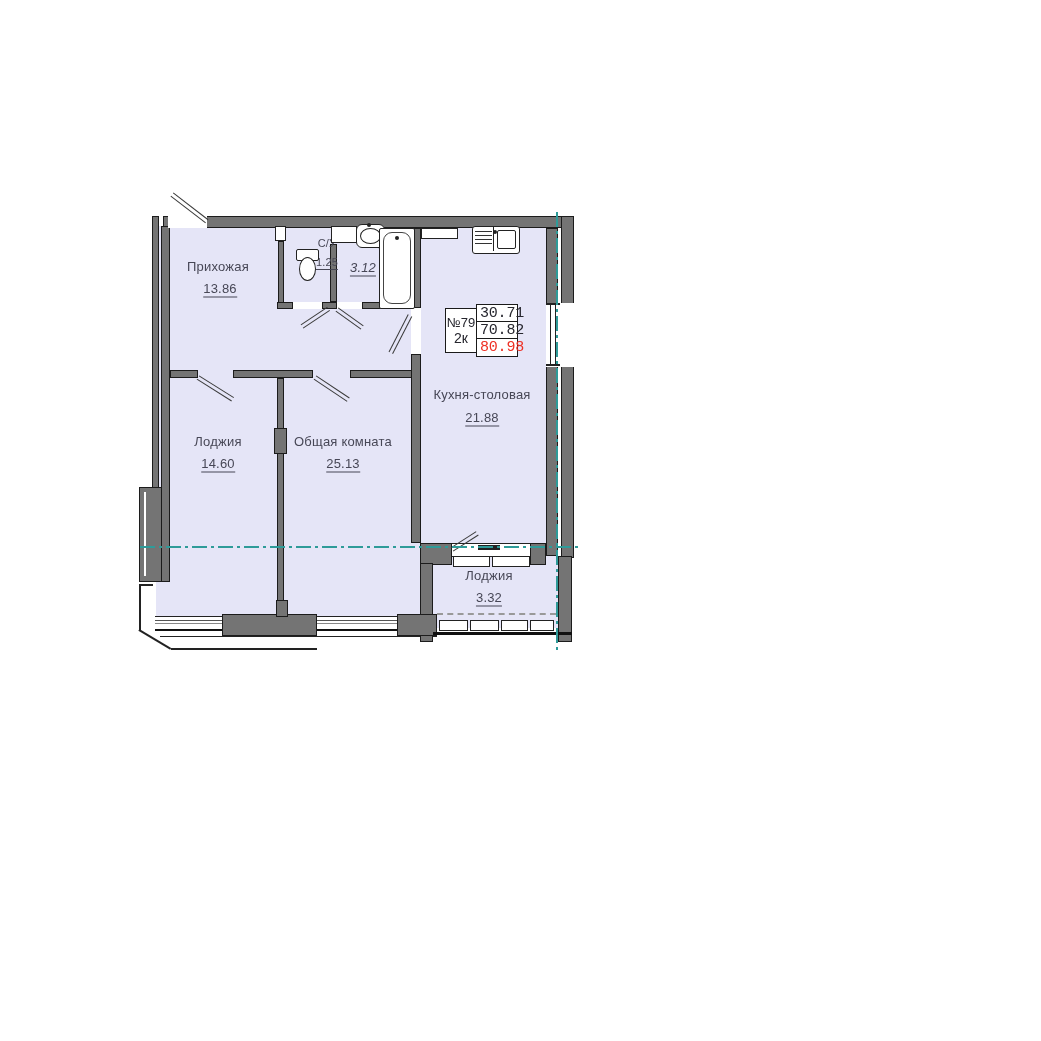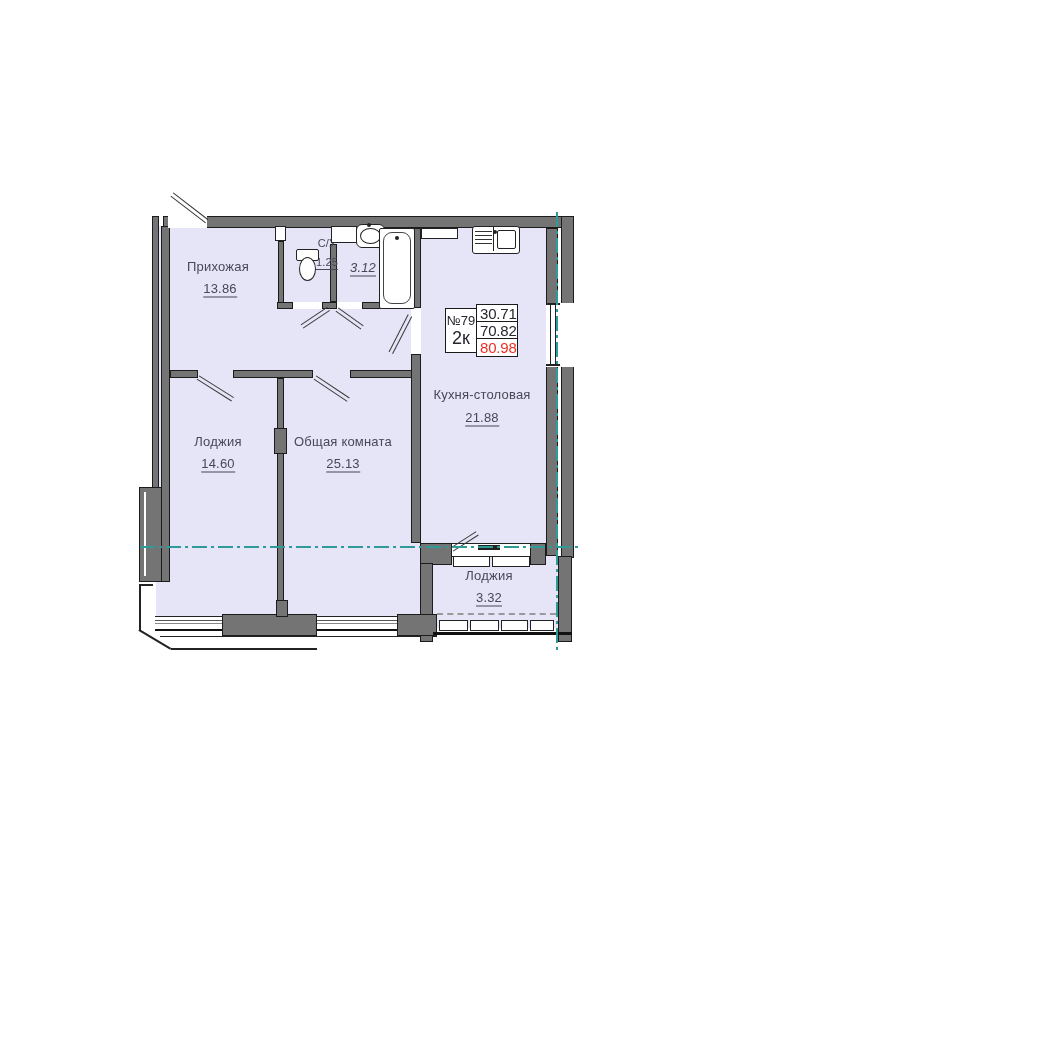--- a/index.html
+++ b/index.html
@@ -26,21 +26,21 @@
   .label{position:absolute;transform:translate(-50%,-50%);color:var(--label-text);
          font-size:13px;white-space:nowrap;z-index:4;text-align:center;letter-spacing:.2px;}
   .label.small{font-size:11px;padding-left:40px;}
   .area{border-bottom:1.2px solid currentColor;padding-bottom:1px;}
   .fixture{position:absolute;z-index:5;box-sizing:border-box;}
   .axis{position:absolute;z-index:8;}
   .axis.h{height:2px;background:repeating-linear-gradient(90deg,var(--axis-line) 0 15px,transparent 15px 19px,var(--axis-line) 19px 22px,transparent 22px 26px);}
   .axis.v{width:2px;background:repeating-linear-gradient(180deg,var(--axis-line) 0 15px,transparent 15px 19px,var(--axis-line) 19px 22px,transparent 22px 26px);}
   .tbl-cell{position:absolute;background:#ffffff;border:1px solid #1a1a1a;box-sizing:border-box;z-index:9;
             color:#26262e;display:flex;align-items:center;}
-  .tbl-val{font-size:15px;padding-left:3px;letter-spacing:-0.2px;}
+  .tbl-val{font-size:15px;padding-left:3px;letter-spacing:-0.2px;font-family:Liberation Mono, monospace;}
   .dash{position:absolute;border-top:2px dashed #999;z-index:3;}
   .winband{position:absolute;background:#fff;border-top:1.3px solid #222;border-bottom:2.5px solid #111;z-index:4;}
 </style>
 </head>
 <body>
 
 <div class="abs" style="left:0;top:0;width:1041px;height:1041px;">
 
   <div class="fill" style="left:156px;top:226px;width:390px;height:392px;"></div>
   <div class="fill" style="left:433px;top:553px;width:125px;height:75px;"></div>
@@ -157,21 +157,21 @@
   <div class="label" style="left:218px;top:441px;">Лоджия</div>
   <div class="label" style="left:218px;top:463px;"><span class="area">14.60</span></div>
   <div class="label" style="left:343px;top:441px;">Общая комната</div>
   <div class="label" style="left:343px;top:463px;"><span class="area">25.13</span></div>
   <div class="label" style="left:489px;top:575px;">Лоджия</div>
   <div class="label" style="left:489px;top:597px;"><span class="area">3.32</span></div>
 
   <div>
     <div class="tbl-cell" style="left:445px;top:308px;width:32px;height:45px;flex-direction:column;justify-content:center;">
       <span style="font-size:13px;">№79</span>
-      <span style="font-size:18px;">2к</span>
+      <span style="font-size:14px;">2к</span>
     </div>
     <div class="tbl-cell" style="left:476px;top:304px;width:42px;height:18px;">
       <span class="tbl-val">30.71</span>
     </div>
     <div class="tbl-cell" style="left:476px;top:321px;width:42px;height:18px;">
       <span class="tbl-val">70.82</span>
     </div>
     <div class="tbl-cell" style="left:476px;top:338px;width:42px;height:19px;color:var(--total-area-highlight);">
       <span class="tbl-val">80.98</span>
     </div>

